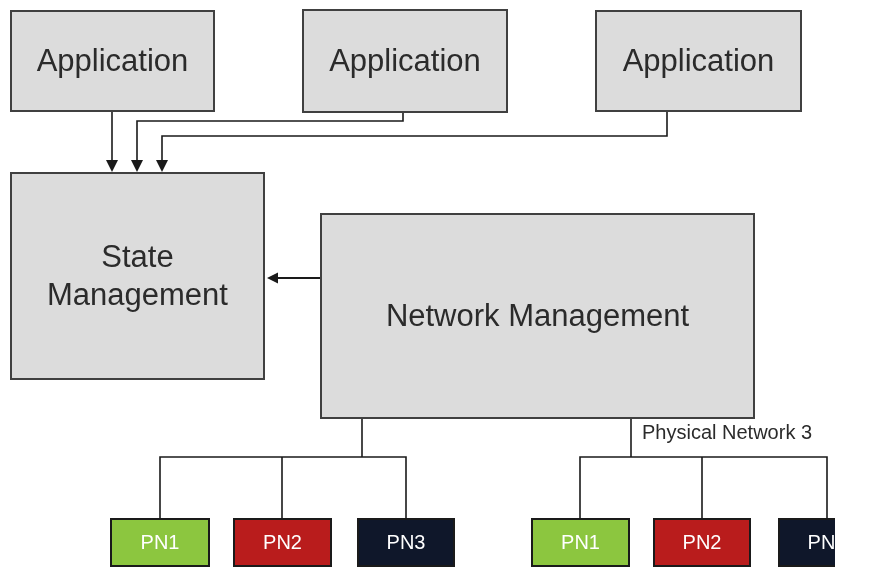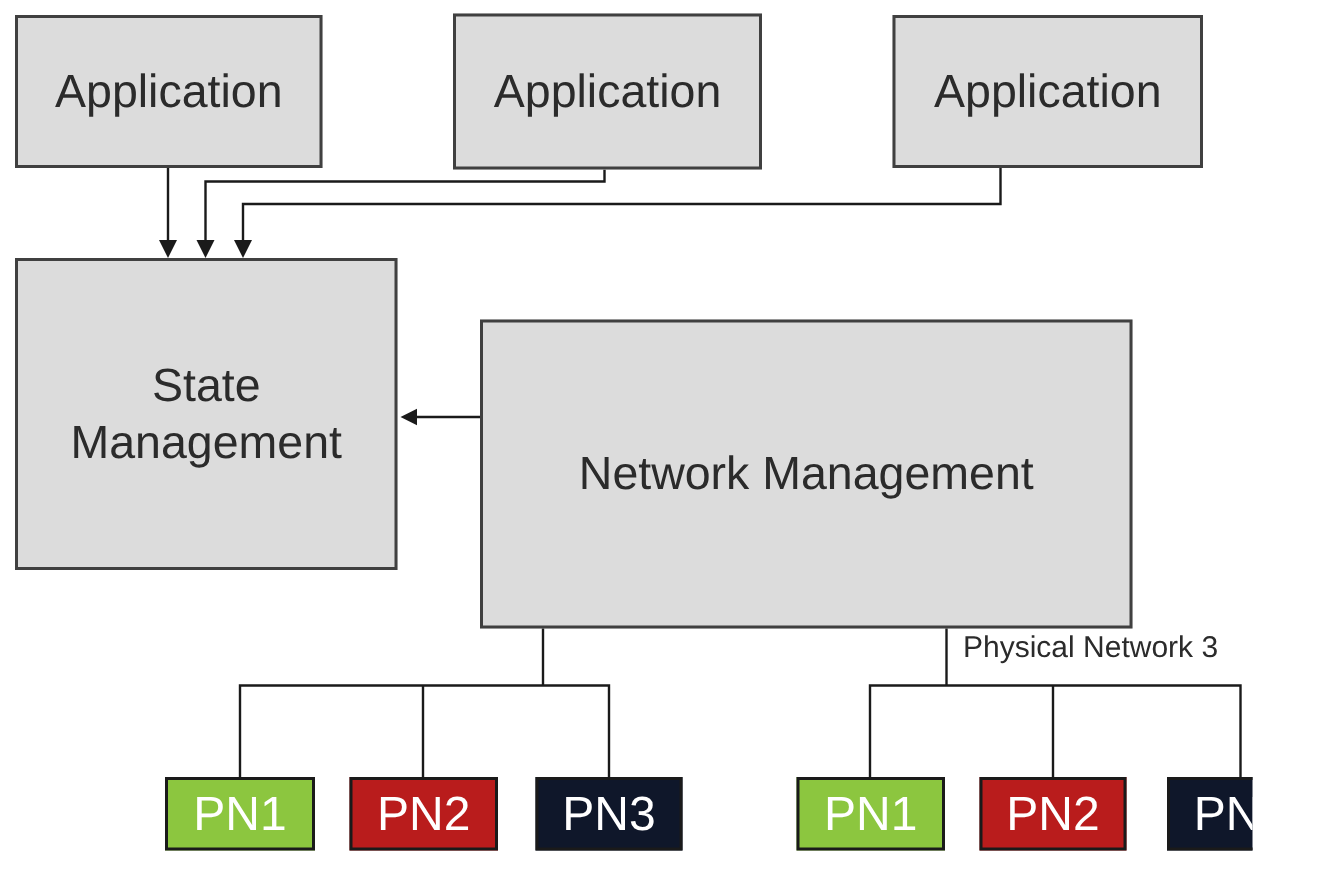--- a/index.html
+++ b/index.html
@@ -30,21 +30,21 @@
   .gray {
     background: #DCDCDC;
     border: 2px solid #404040;
     color: #2B2B2B;
     font-size: 31px;
     line-height: 1.22;
   }
   .pn {
     border: 2px solid #1A1A1A;
     color: #FFFFFF;
-    font-size: 32px;
+    font-size: 20px;
   }
   .pn-green { background: #8CC63F; }
   .pn-blue  { background: #b91c1c; text-align: center; }
   .pn-red   { background: #0f172a; }
   .net-label {
     position: absolute;
     color: #2B2B2B;
     font-size: 20px;
     white-space: nowrap;
     z-index: 2;

